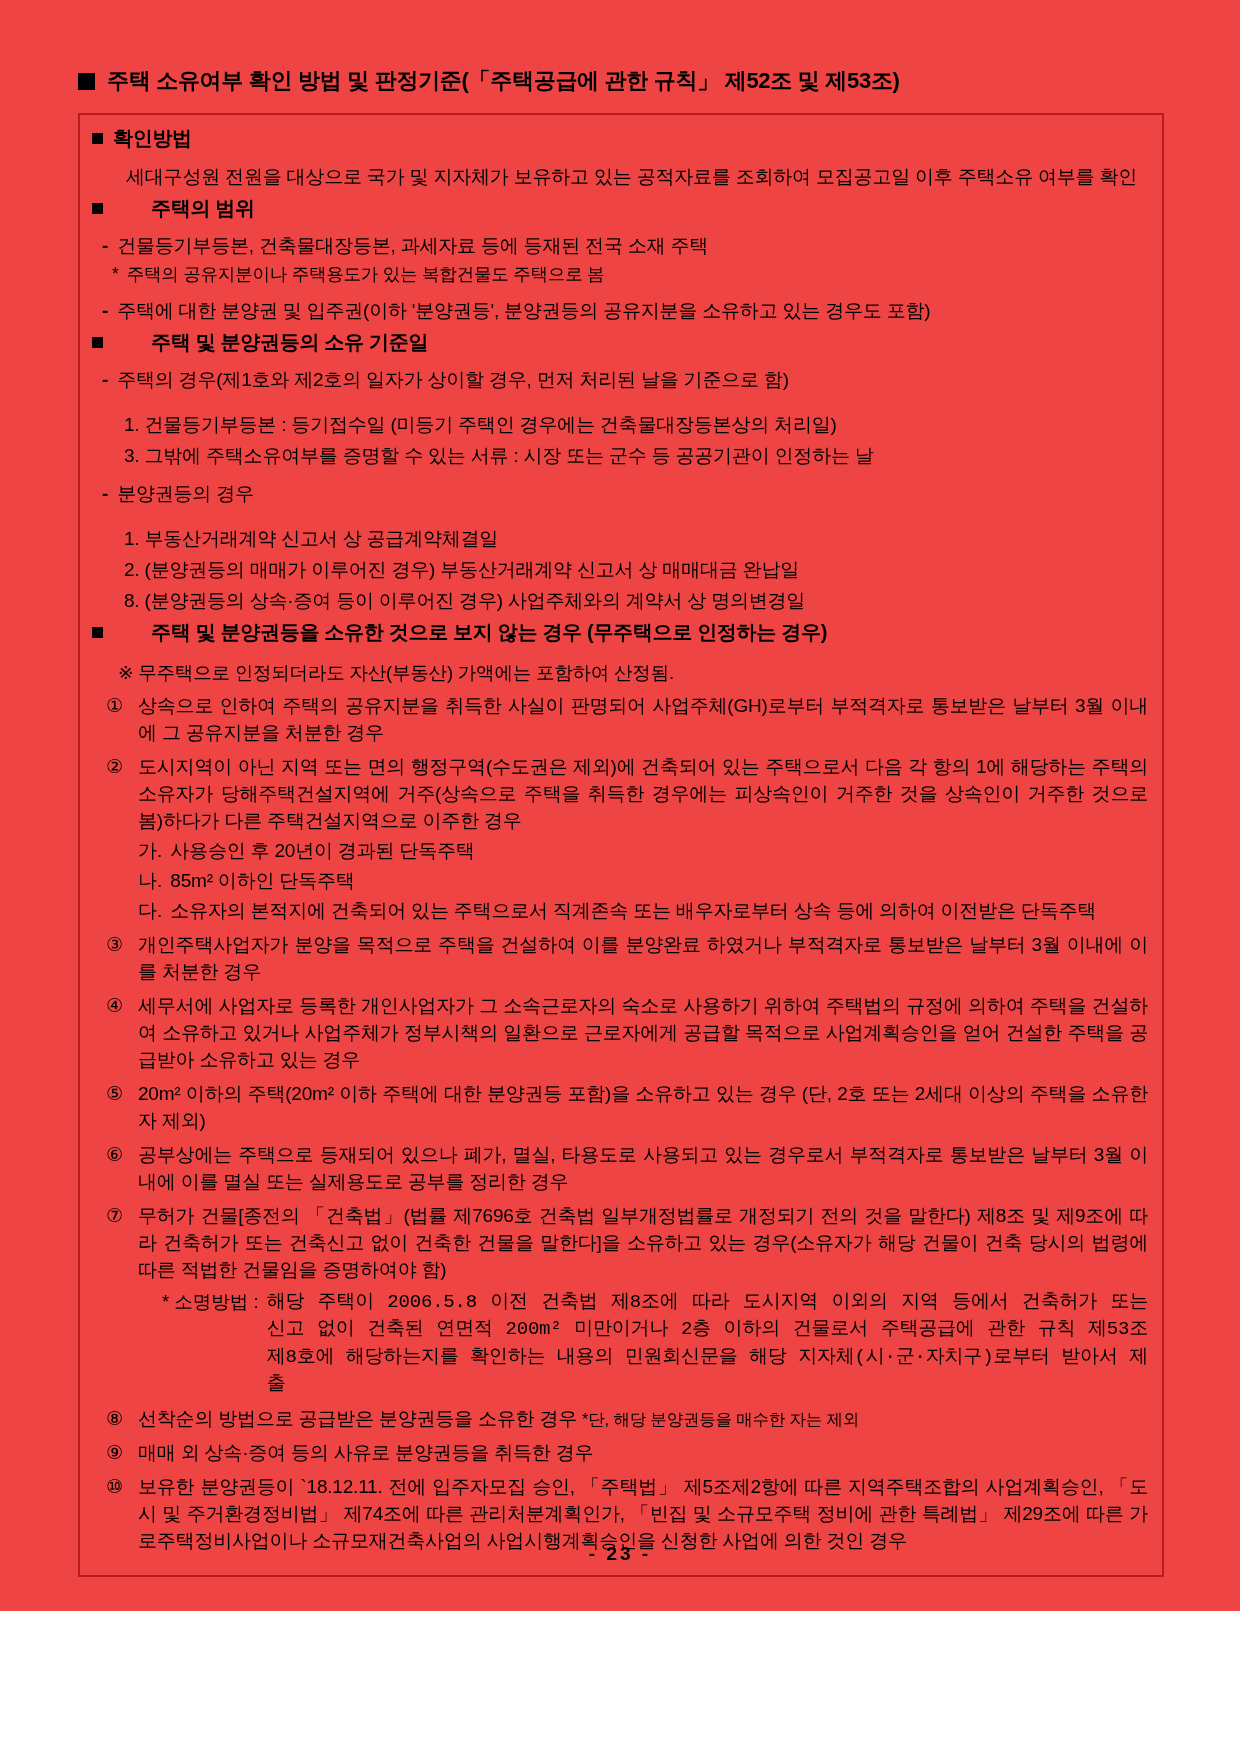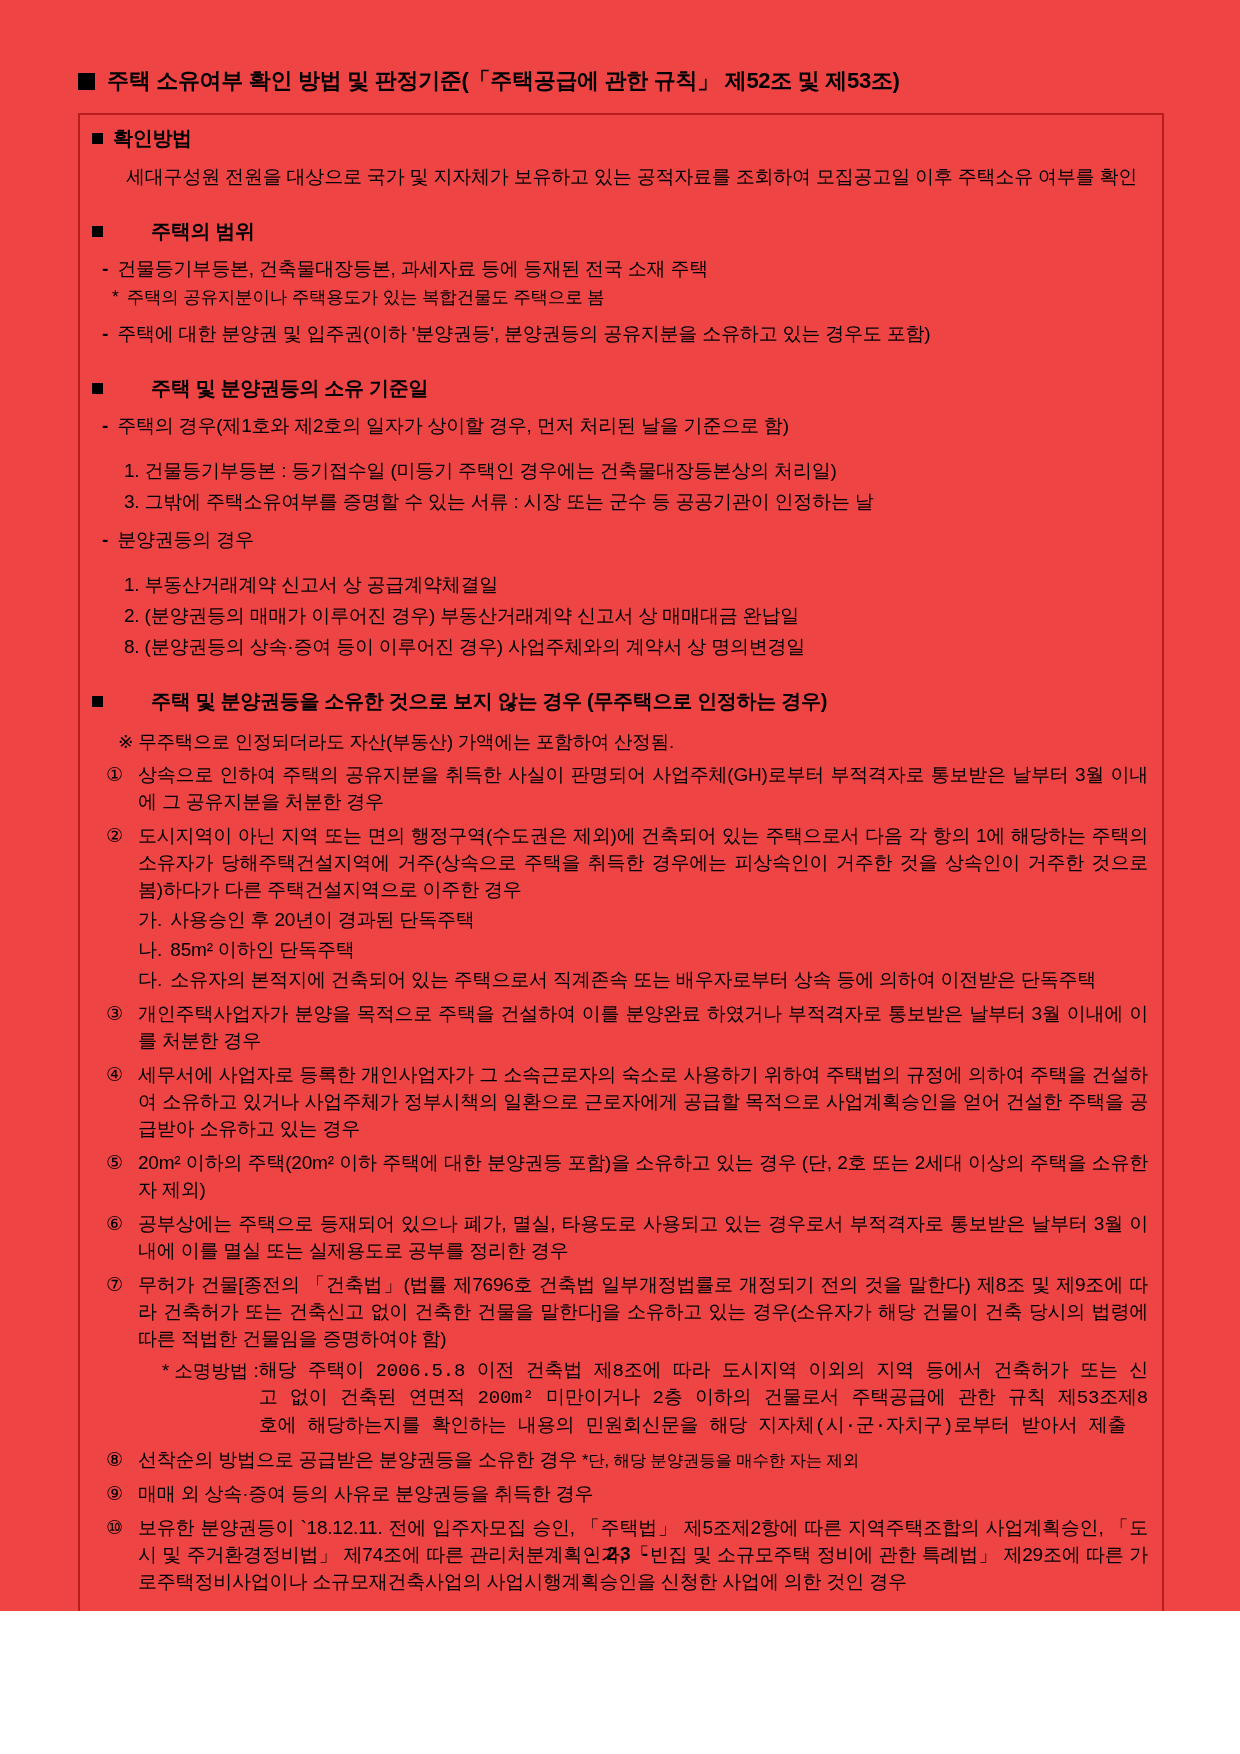--- a/index.html
+++ b/index.html
@@ -17,42 +17,42 @@
   .sq-lg{width:17px;height:17px;background:#000;flex:0 0 auto;}
 
   
   .box{border:2px solid #b91c1c;margin-top:17px;padding:10px 14px 20px 12px;}
 
   .sec-head{display:flex;align-items:center;gap:10px;font-size:20px;font-weight:700;letter-spacing:-0.3px;}
   .sq-sm{width:11px;height:11px;background:#000;flex:0 0 auto;}
 
   .body-text{font-size:19px;line-height:1.42;text-align:justify;word-break:break-all;letter-spacing:-0.2px;}
 
-  .mt-sec{margin-top:27px;gap:48px;}
+  .mt-sec{margin-top:4px;gap:48px;}
   .mt-para{margin-top:12px;padding-left:2px;margin-left:32px;}
 
   .dash-item{display:flex;gap:9px;margin-top:11px;padding-left:10px;}
   .dash-item .marker{flex:0 0 auto;font-weight:700;}
   .dash-item .dtext{flex:1;}
   .star-note{display:flex;gap:8px;margin-top:2px;padding-left:20px;font-size:17.5px;line-height:1.45;letter-spacing:-0.2px;}
   .star-note .marker{flex:0 0 auto;}
 
   .num-list{margin-top:18px;padding-left:32px;}
   .num-line{margin-top:4px;font-size:19px;line-height:1.42;letter-spacing:-0.2px;word-break:break-all;}
 
   
   .pre-note{margin-top:14px;padding-left:26px;font-size:18.5px;line-height:1.42;letter-spacing:-0.2px;}
   .ex-item{display:flex;margin-top:7px;padding-left:14px;}
   .ex-num{flex:0 0 32px;font-size:19px;line-height:1.42;}
   .ex-body{flex:1;}
   .ex-text{font-size:19px;line-height:1.42;text-align:justify;word-break:break-all;letter-spacing:-0.2px;}
   .sub-item{display:flex;gap:8px;margin-top:3px;}
   .sub-label{flex:0 0 auto;font-size:19px;line-height:1.42;}
   .sub-text{flex:1;font-size:19px;line-height:1.42;text-align:justify;word-break:break-all;letter-spacing:-0.2px;}
-  .proof-note{display:flex;margin-top:5px;padding-left:24px;}
+  .proof-note{display:flex;gap:8px;margin-top:5px;padding-left:24px;}
   .proof-label{flex:0 0 auto;font-size:18.5px;line-height:1.45;white-space:nowrap;}
   .proof-text{flex:1;font-size:19px;line-height:1.45;text-align:justify;word-break:break-all;letter-spacing:-0.2px;font-family:Liberation Mono, monospace;}
   .small-suffix{font-size:16.5px;}
 
   
   .footer{position:absolute;left:0;bottom:46px;width:100%;text-align:center;
     font-size:19px;font-weight:700;letter-spacing:3px;}
 </style>
 </head>
 <body>

